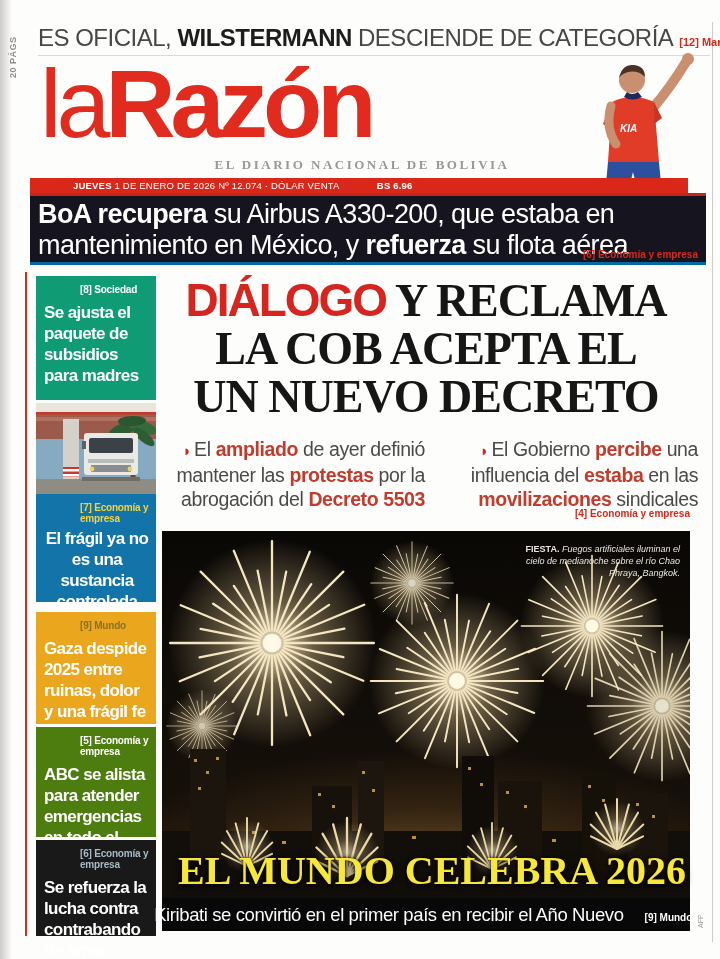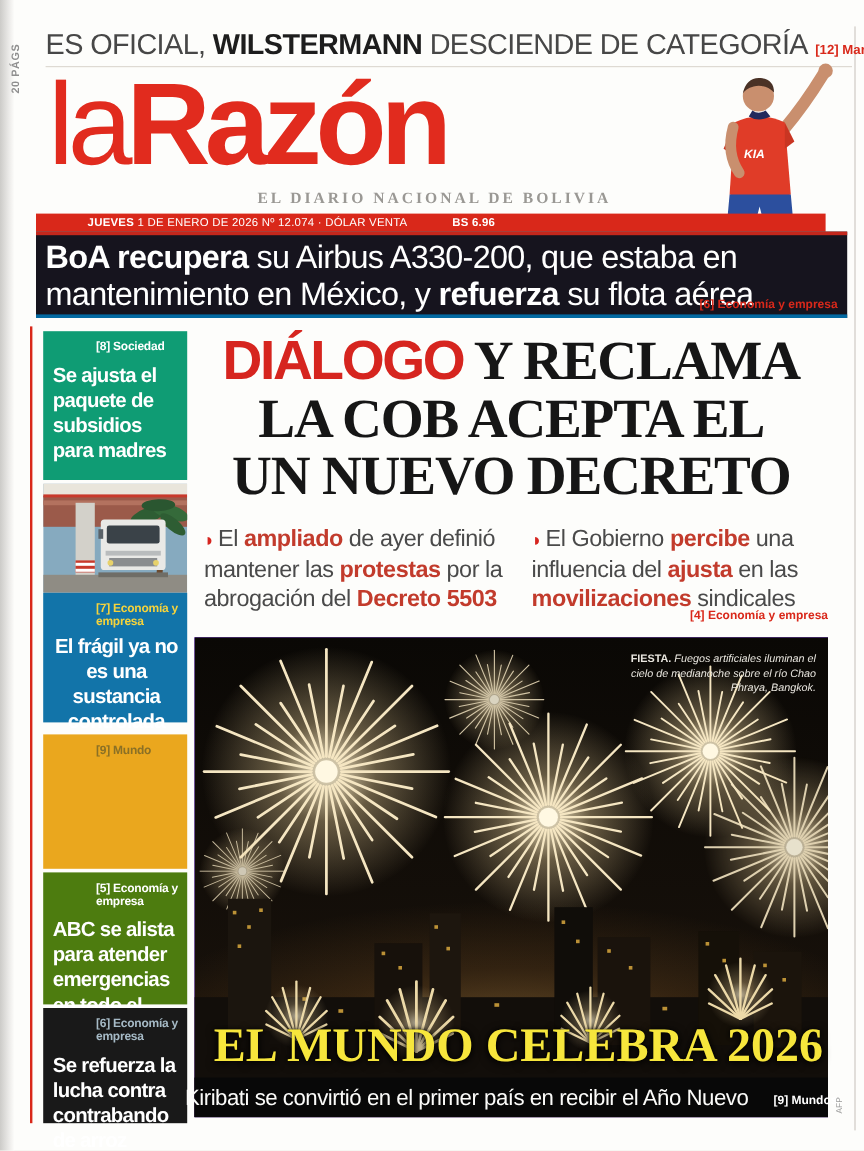--- a/index.html
+++ b/index.html
@@ -62,21 +62,21 @@
   .sb4 { top:727px; height:110px; background:#4d7c0f; }
   .sb5 { top:840px; height:96px; background:#191919; }
   .sb5 .kicker { color:#a6bac6; }
   .sb-photo { position:absolute; left:36px; top:403px; width:120px; height:91px; }
 
   
   .cob-headline { position:absolute; left:162px; top:276px; width:528px; text-align:center;
     font-family:"Liberation Serif", serif; font-weight:bold; font-size:46px; line-height:48px;
     color:#161616; letter-spacing:-1px; }
   .cob-headline .red-sans { font-family:"Liberation Sans", sans-serif; color:#d6251f; letter-spacing:-2px; }
-  .bullets { position:absolute; left:170px; top:437px; width:528px; display:flex; gap:18px; }
+  .bullets { position:absolute; left:170px; top:437px; width:528px; display:flex; gap:18px;text-align:right; }
   .bullet { width:255px; font-size:19.5px; line-height:24px; color:#4a4a4a; letter-spacing:-0.4px; }
   .bullet .mark { color:#d6251f; font-size:15px; margin-right:3px; }
   .bullet b { color:#c23b2c; font-weight:800; }
   .cob-ref { position:absolute; left:430px; top:508px; width:260px; text-align:right;
     color:#d9281a; font-size:10px; font-weight:bold; }
 
   
   .photo { position:absolute; left:162px; top:531px; width:528px; height:400px; background:#6d28d9; }
   .photo svg { position:absolute; left:0; top:0; width:100%; height:100%; }
   .caption { position:absolute; right:10px; top:12px; width:170px; text-align:right;
@@ -180,20 +180,21 @@
     <rect x="46" y="74" width="58" height="4" fill="#6f6d66"></rect>
   </svg>
 
   <div class="sb sb2">
     <div class="kicker">[7] Economía y empresa</div>
     <div class="sb-headline">El frágil ya no es una sustancia controlada</div>
   </div>
 
   <div class="sb sb3">
     <div class="kicker">[9] Mundo</div>
+    <div class="sb-headline">Gaza despide 2025 entre ruinas, dolor y una frágil fe</div>
   </div>
 
   <div class="sb sb4">
     <div class="kicker">[5] Economía y empresa</div>
     <div class="sb-headline">ABC se alista para atender emergencias en todo el país</div>
   </div>
 
   <div class="sb sb5">
     <div class="kicker">[6] Economía y empresa</div>
     <div class="sb-headline">Se refuerza la lucha contra contrabando de arroz</div>
@@ -201,21 +202,21 @@
 
   <div class="cob-headline">
     <div><span class="red-sans">DIÁLOGO</span><span> Y RECLAMA</span></div>
     <div>LA COB ACEPTA EL</div>
     <div>UN NUEVO DECRETO</div>
   </div>
 
   <div class="bullets">
     <div class="bullet"><span class="mark">◗</span><span>El </span><b>ampliado</b><span> de ayer definió mantener las </span><b>protestas</b><span> por la abrogación del </span><b>Decreto 5503</b>
     </div>
-    <div class="bullet"><span class="mark">◗</span><span>El Gobierno </span><b>percibe</b><span> una influencia del </span><b>ajusta</b><span> en las </span><b>movilizaciones</b><span> sindicales</span>
+    <div class="bullet"><span class="mark">◗</span><span>El Gobierno </span><b>percibe</b><span> una influencia del </span><b>estaba</b><span> en las </span><b>movilizaciones</b><span> sindicales</span>
     </div>
   </div>
   <div class="cob-ref">[4] Economía y empresa</div>
 
   <div class="photo">
     <svg viewBox="0 0 528 400" preserveAspectRatio="none">
       <defs>
         <linearGradient id="sky" x1="0" y1="0" x2="0" y2="1">
           <stop offset="0" stop-color="#0a0805"></stop>
           <stop offset="0.7" stop-color="#16100a"></stop>

